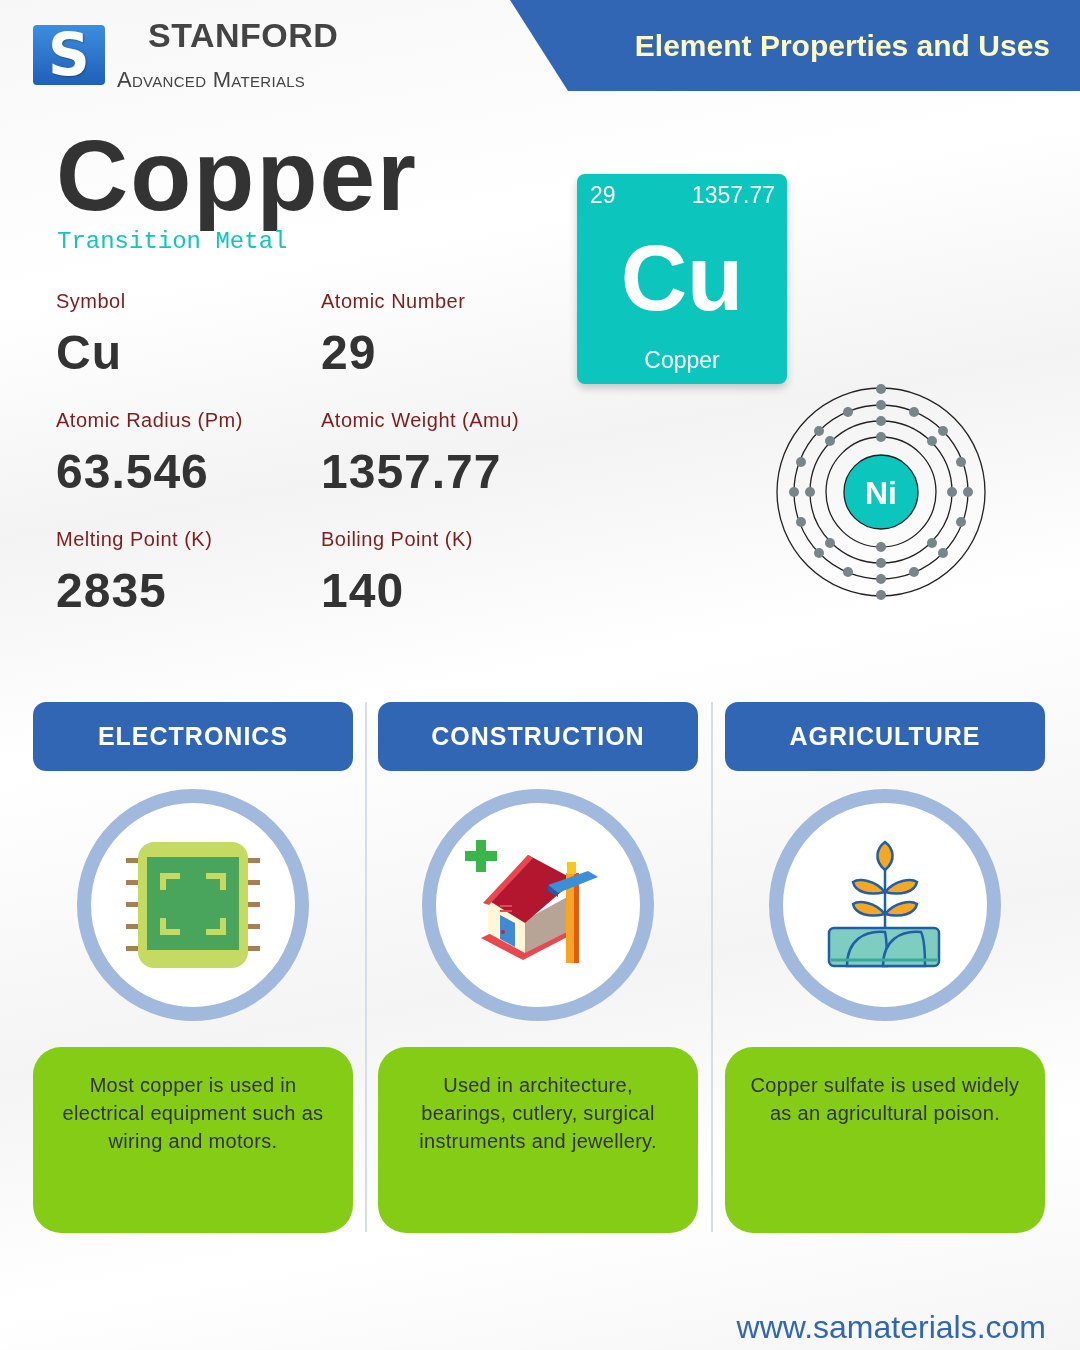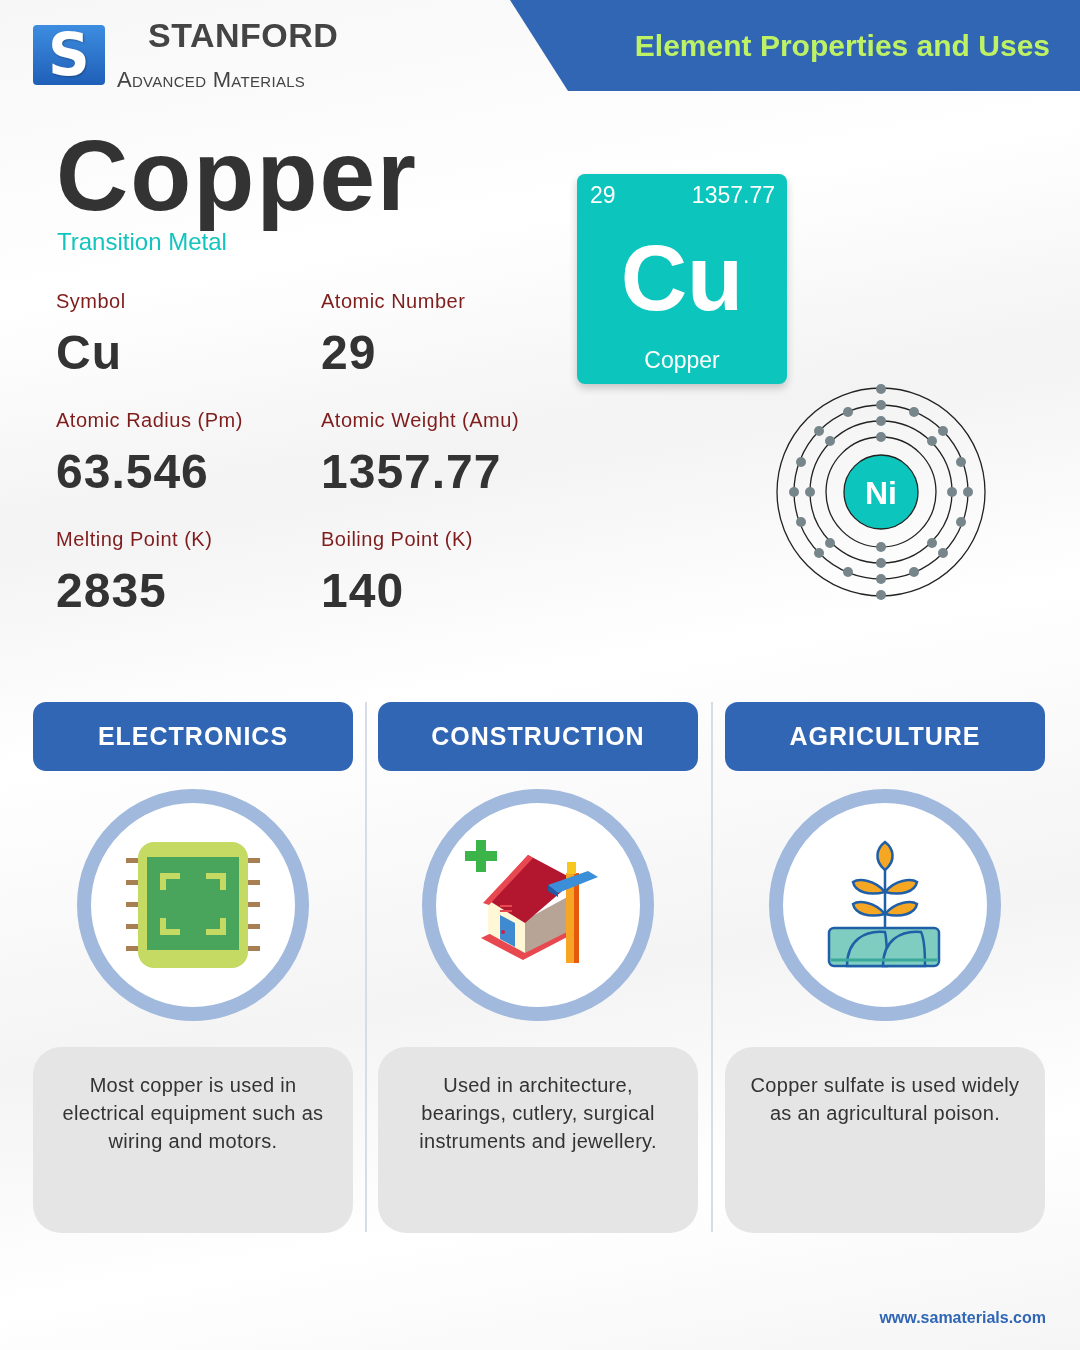--- a/index.html
+++ b/index.html
@@ -20,24 +20,24 @@
     }
     .logo-text { margin-left: 12px; line-height: 1; }
     .logo-title { font-family: "Liberation Sans", sans-serif; font-weight: 700; font-size: 34px; color: #444444; letter-spacing: 0.5px; margin-left: 31px; }
     .logo-sub { font-family: "Liberation Sans", sans-serif; font-size: 22px; color: #444444; margin-top: 17px; font-variant: small-caps; letter-spacing: 0.3px; }
     .header-banner {
       position: absolute; right: 0; top: 0; width: 570px; height: 91px;
       background: #3066b4;
       clip-path: polygon(0 0, 100% 0, 100% 100%, 58px 100%);
       display: flex; align-items: center; justify-content: flex-end; padding-right: 30px;
     }
-    .header-banner span { color: #bef264; font-weight: 700; font-size: 30px; }
+    .header-banner span { color: #fef9c3; font-weight: 700; font-size: 30px; }
 
     .element-name { position: absolute; left: 56px; top: 118px; font-size: 100px; font-weight: 700; color: #333333; letter-spacing: 2px; }
-    .element-category { position: absolute; left: 57px; top: 228px; font-size: 24px; color: #12c4bd; }
+    .element-category { position: absolute; left: 57px; top: 228px; font-size: 24px; color: #12c4bd; font-family: Liberation Mono, monospace; }
 
     .prop { position: absolute; }
     .prop-label { font-size: 20px; color: #7f1d1d; letter-spacing: 0.5px; }
     .prop-value { font-size: 48px; font-weight: 700; color: #333333; margin-top: 12px; letter-spacing: 1px; }
 
     .tile {
       position: absolute; left: 577px; top: 174px; width: 210px; height: 210px;
       background: #0cc5bd; border-radius: 8px; box-shadow: 0 4px 8px rgba(0,0,0,0.2);
       color: #ffffff;
     }
@@ -55,25 +55,25 @@
       height: 69px; border-radius: 13px; background: #3066b4;
       display: flex; align-items: center; justify-content: center;
       color: #ffffff; font-weight: 700; font-size: 25px; letter-spacing: 1px;
     }
     .use-icon-ring {
       width: 232px; height: 232px; border-radius: 50%;
       border: 14px solid #a0b9dd; background: #ffffff;
       margin: 18px auto 0 auto; display: flex; align-items: center; justify-content: center;
     }
     .use-desc {
-      margin-top: 26px; height: 186px; border-radius: 28px; background: #e5e5e5;
+      margin-top: 26px; height: 186px; border-radius: 28px; background: #84cc16;
       padding: 24px 22px; text-align: center; font-size: 20px; line-height: 28px; color: #333333; letter-spacing: 0.3px;
     }
 
-    .footer-url { position: absolute; right: 34px; top: 1309px; font-size: 16px; color: #3066b4; font-weight: bold; }
+    .footer-url { position: absolute; right: 34px; top: 1309px; font-size: 32px; color: #3066b4; }
   </style>
 </head>
 <body>
 
 <div class="logo">
   <div class="logo-badge">
     <span>S</span>
   </div>
   <div class="logo-text">
     <div class="logo-title">STANFORD</div>

